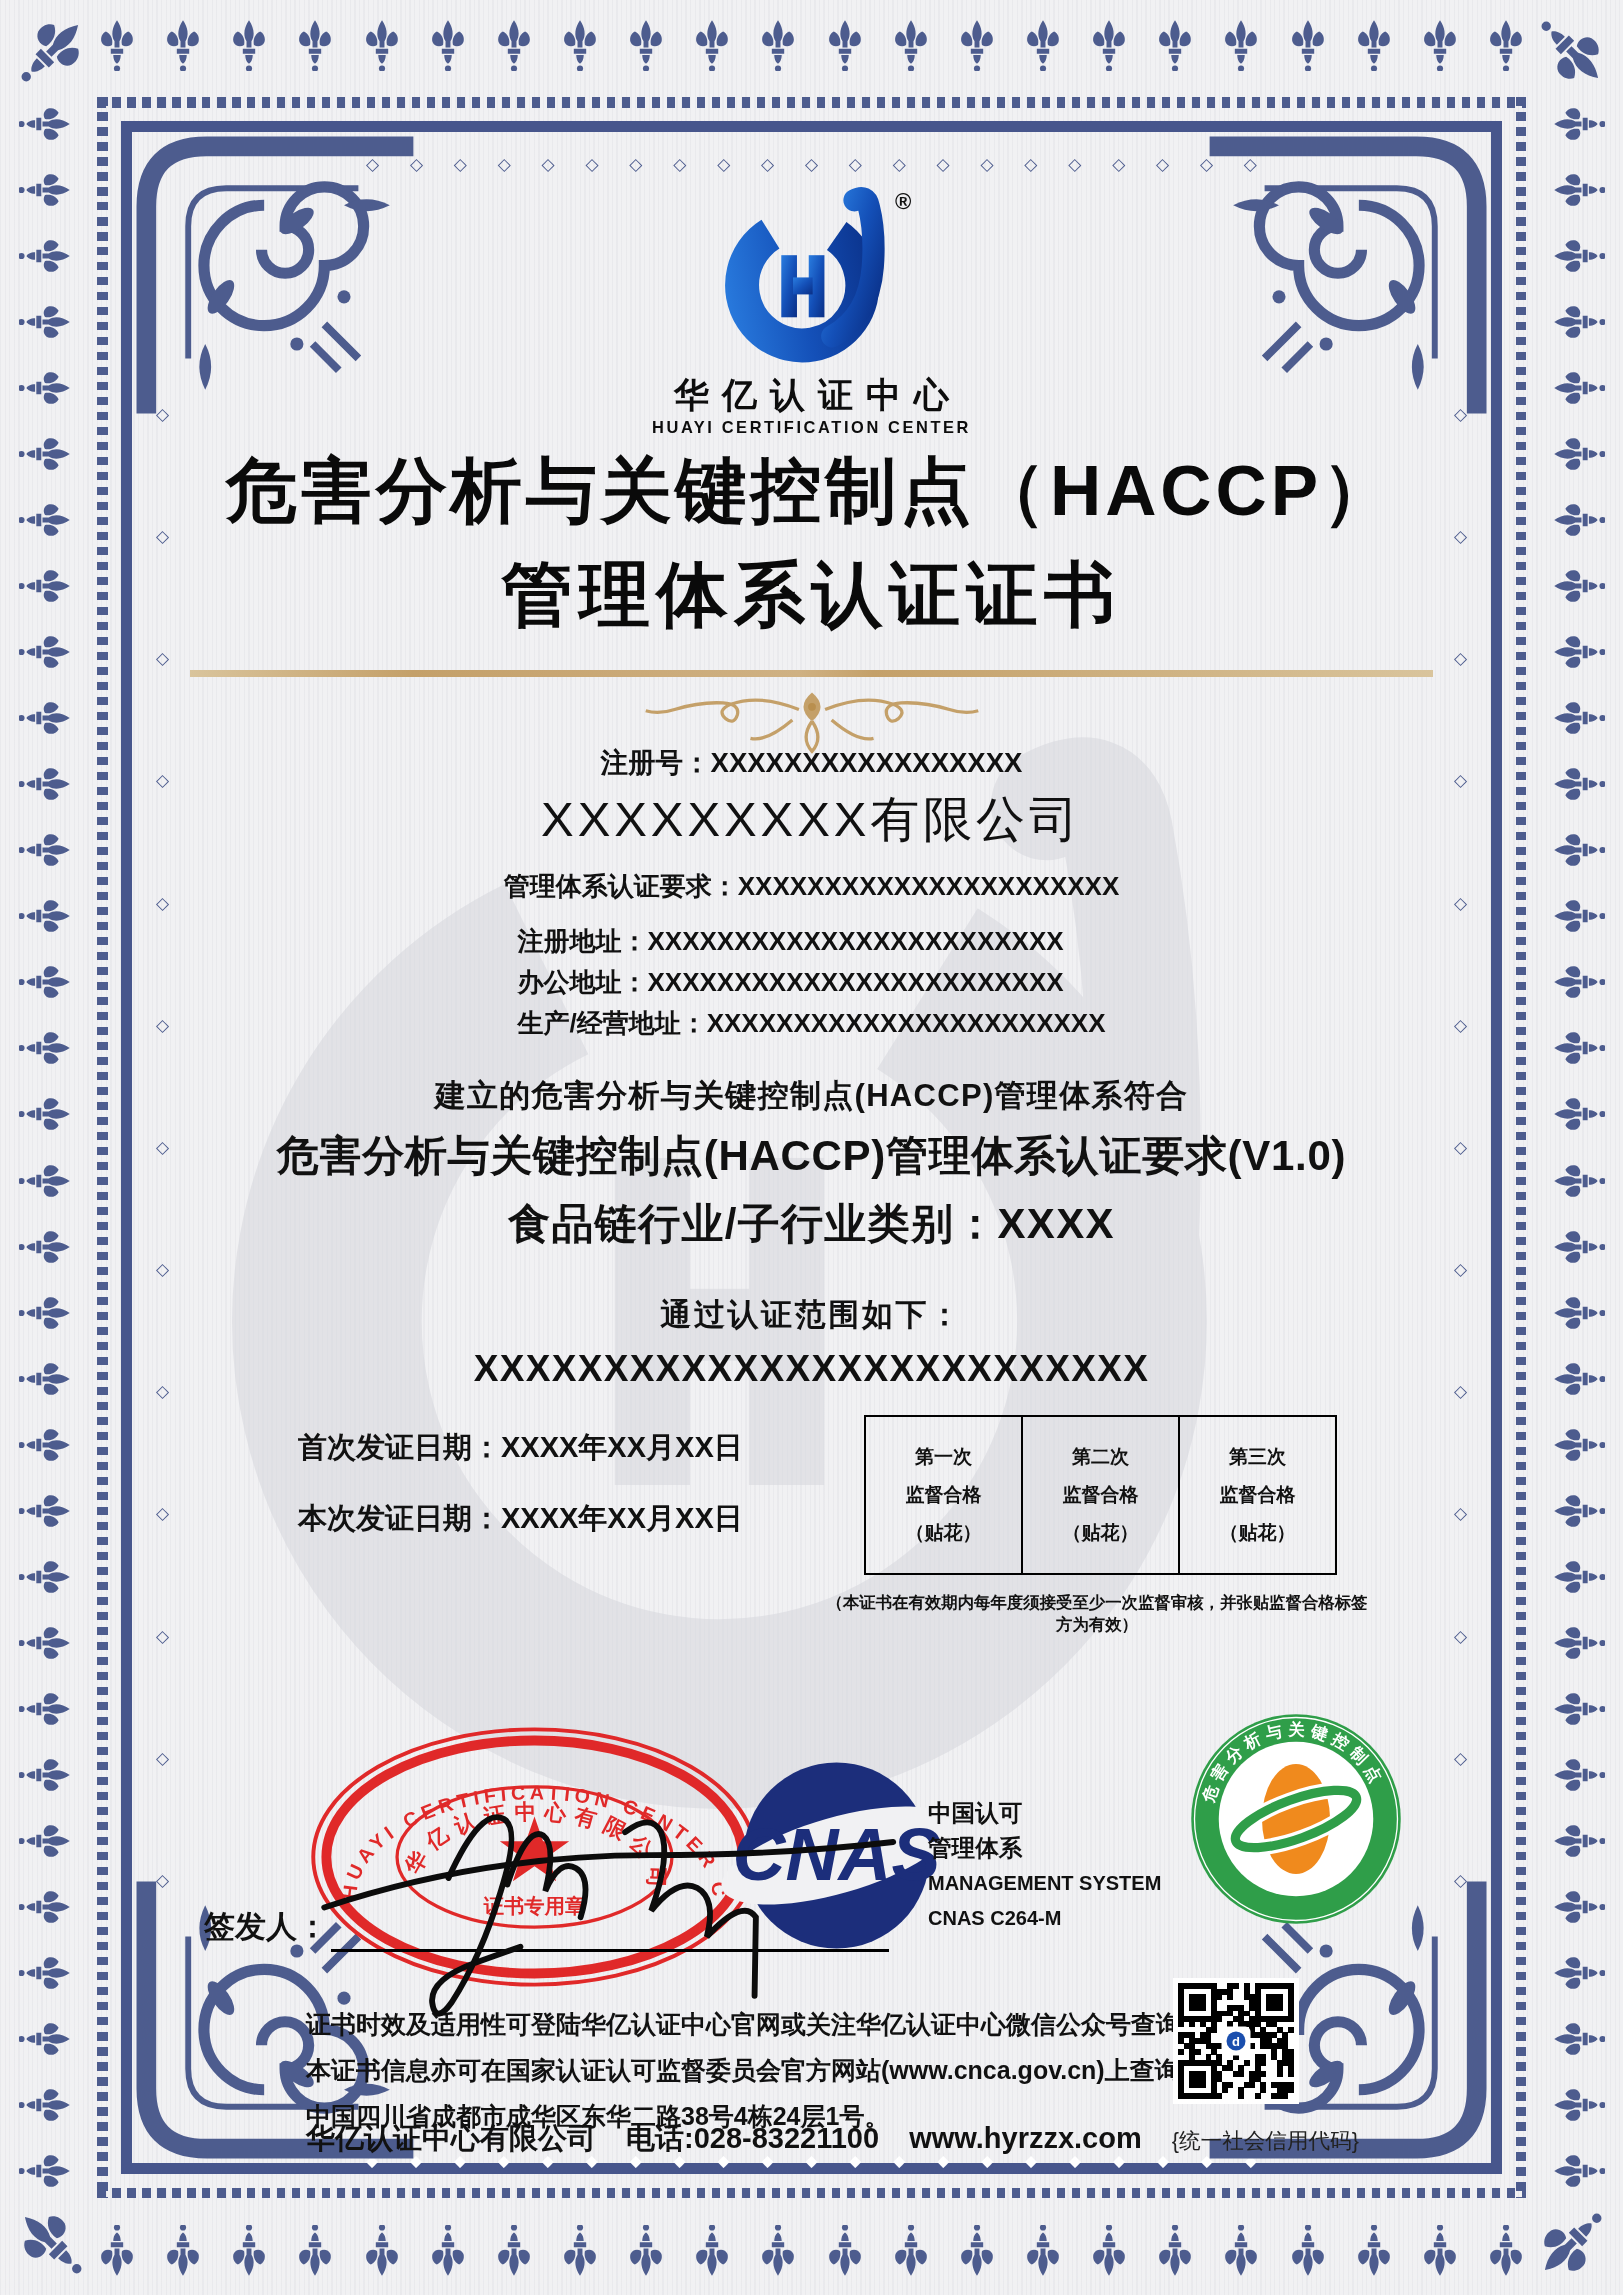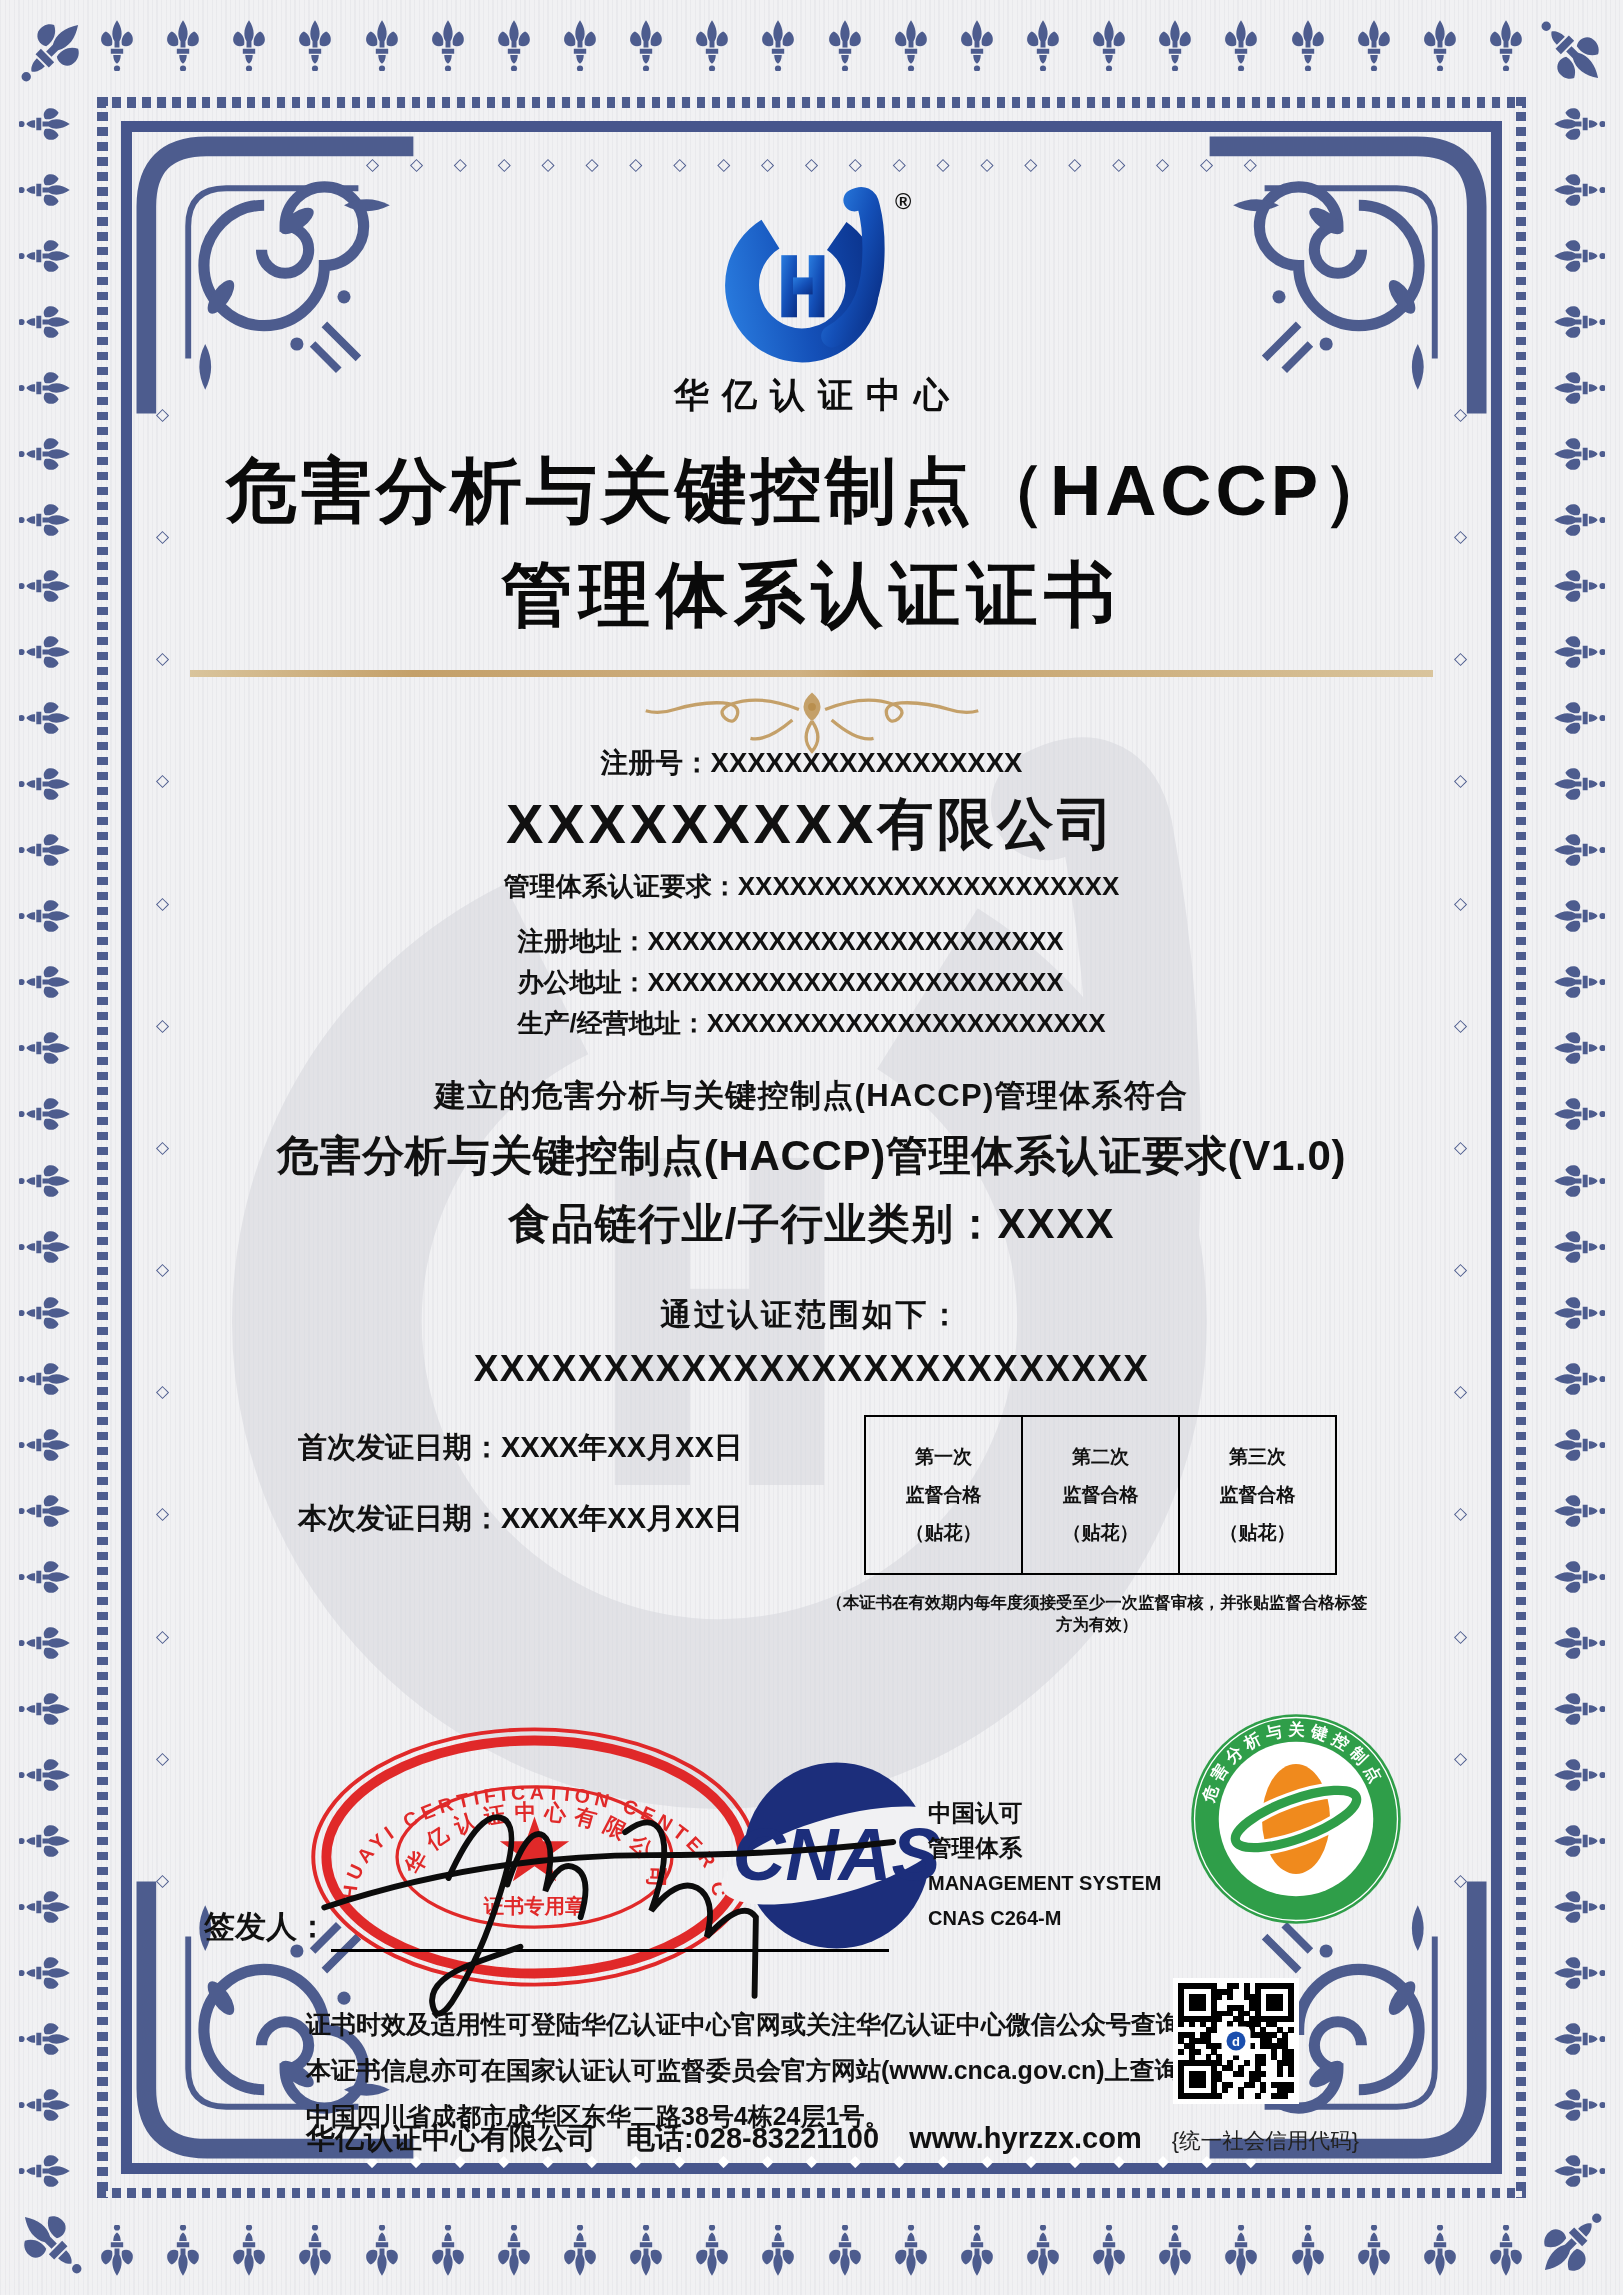--- a/index.html
+++ b/index.html
@@ -72,21 +72,21 @@
   .brand-en{top:287px;font-size:16.4px;font-weight:700;letter-spacing:2.6px;color:#0d0d0d;}
 
   .title1{top:313px;font-size:71px;font-weight:900;letter-spacing:3.9px;color:#0a0a0a;}
   .title2{top:417px;font-size:71px;font-weight:900;letter-spacing:6.5px;color:#0a0a0a;}
 
   .gold-line{top:539px;left:59px;right:59px;height:6.5px;
     background:linear-gradient(90deg,#d9c49c 0%,#c4a069 18%,#cfb183 49%,#c4a069 55%,#d9c49c 100%);}
   #gold-flourish{top:551px;left:50%;transform:translateX(-50%);width:419px;height:72px;}
 
   .reg-line{top:614px;font-size:27.5px;font-weight:700;}
-  .company-name{top:656px;font-size:56px;font-weight:700;letter-spacing:3.9px;}
+  .company-name{top:656px;font-size:49px;font-weight:400;letter-spacing:3.9px;}
   .credit-line{top:738px;font-size:26px;font-weight:700;}
 
   .addr-block{top:790px;left:50%;transform:translateX(-50%);font-size:26px;font-weight:700;line-height:41px;text-align:left;white-space:nowrap;}
 
   .stmt-intro{top:944px;font-size:31px;font-weight:700;letter-spacing:1.3px;}
   .stmt-standard{top:997px;font-size:42px;font-weight:900;letter-spacing:0.7px;}
   .stmt-category{top:1065px;font-size:42px;font-weight:900;letter-spacing:1.3px;}
 
   .scope-head{top:1163px;font-size:31px;font-weight:700;letter-spacing:2.6px;}
   .scope-val{top:1217px;font-size:37px;font-weight:700;letter-spacing:1.3px;}
@@ -661,20 +661,21 @@
       <circle cx="150" cy="158" r="92" fill="none" stroke="url(#logoBlue)" stroke-width="52" stroke-dasharray="470 110" transform="rotate(-55 150 158)"></circle>
       <path d="M196,236 Q252,206 258,130 Q262,78 252,38 Q248,18 230,28" fill="none" stroke="url(#logoBlue)" stroke-width="34" stroke-linecap="round"></path>
       <g fill="url(#logoBlue)">
         <rect x="118" y="112" width="24" height="95"></rect>
         <rect x="160" y="112" width="24" height="95"></rect>
         <rect x="136" y="146" width="30" height="26"></rect>
       </g>
       <text x="292" y="42" font-size="34" font-weight="700" fill="#111">®</text>
     </svg>
     <div class="abs ctr brand-cn">华亿认证中心</div>
+    <div class="abs ctr brand-en">HUAYI CERTIFICATION CENTER</div>
 
     <div class="abs ctr title2">管理体系认证证书</div>
     <div class="abs ctr title1">危害分析与关键控制点（HACCP）</div>
 
     <div class="abs gold-line"></div>
     <svg id="gold-flourish" class="abs" viewBox="0 0 640 110">
       <g fill="none" stroke="#c4a069" stroke-width="5">
         <path d="M320,16 q-26,22 0,44 q26,-22 0,-44 Z" fill="#c4a069" stroke="none"></path>
         <path d="M300,42 Q240,18 196,34 q-22,9 -8,22 q13,10 18,-6 q4,-16 -22,-18 Q150,30 110,42 q-24,8 -44,2"></path>
         <path d="M340,42 Q400,18 444,34 q22,9 8,22 q-13,10 -18,-6 q-4,-16 22,-18 Q490,30 530,42 q24,8 44,2"></path>

